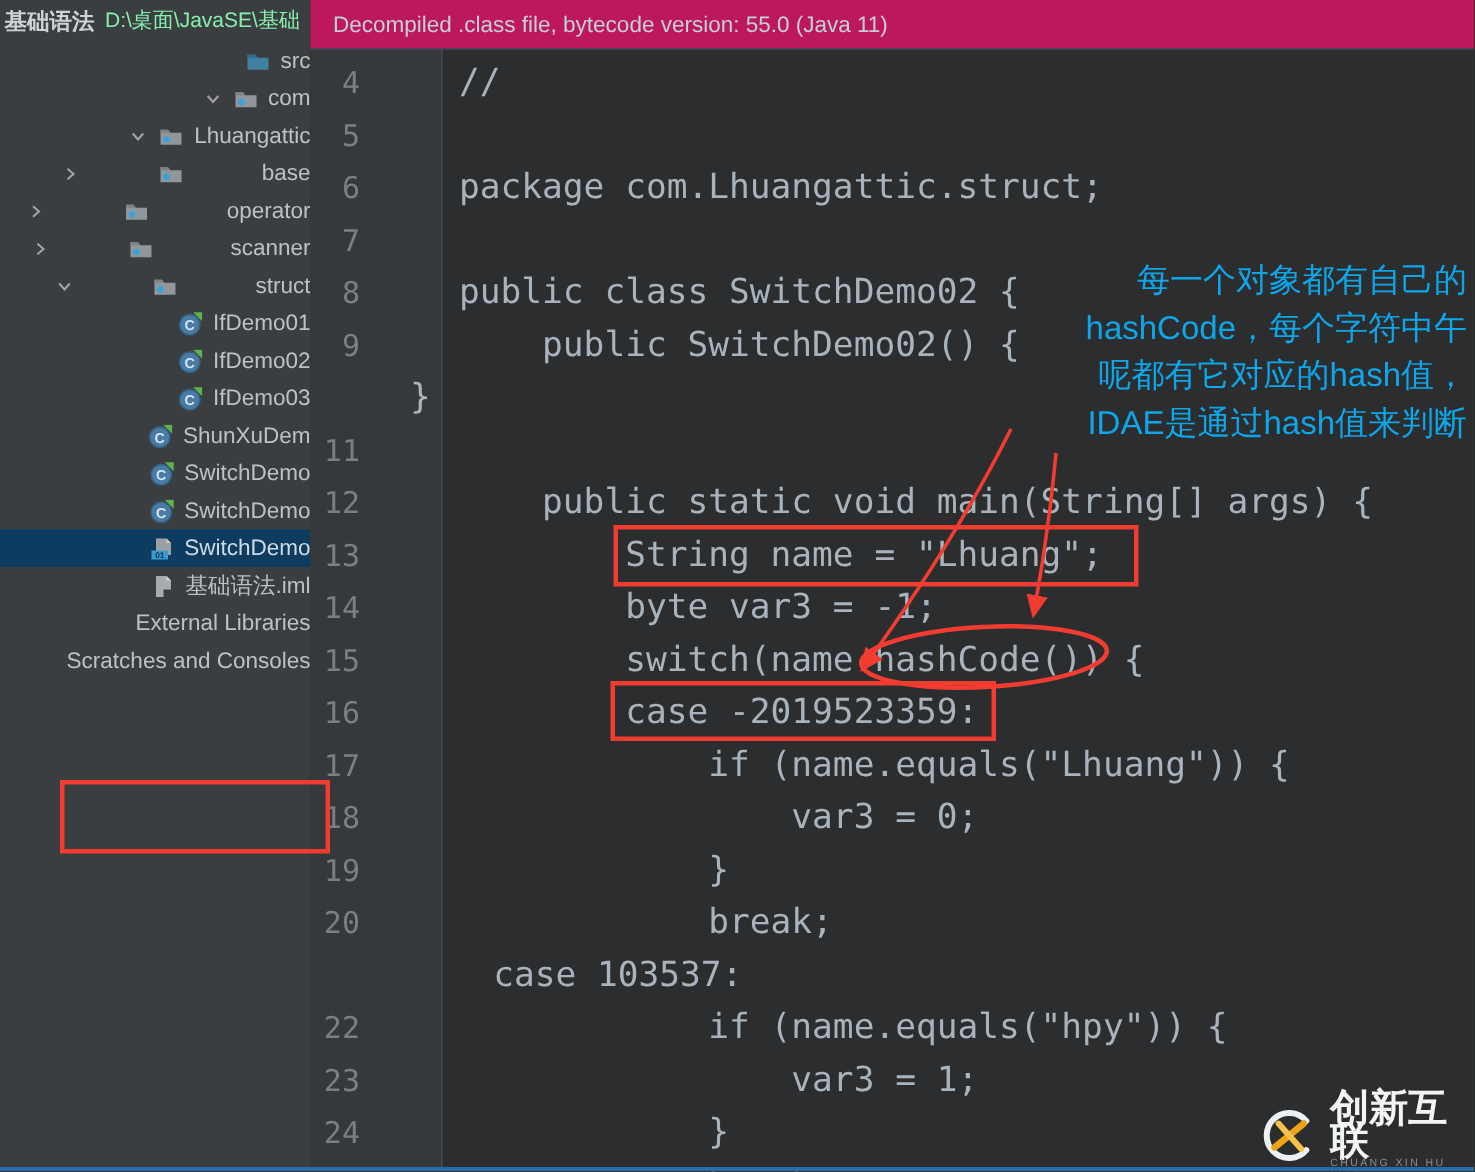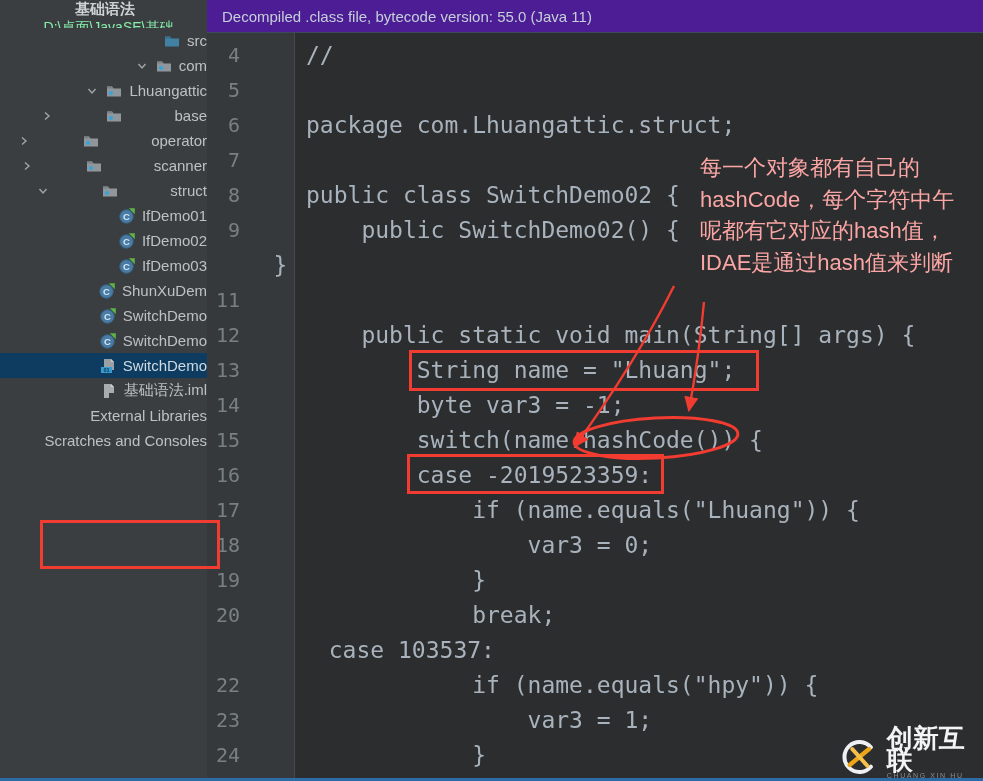--- a/index.html
+++ b/index.html
@@ -4,54 +4,54 @@
 <style>
   * { margin:0; padding:0; box-sizing:border-box; }
   html,body { width:983px; height:781px; overflow:hidden; background:#2b2d2e;
               font-family:"Liberation Sans", sans-serif; }
   #app { position:relative; width:983px; height:781px; background:#2b2d2e; overflow:hidden; }
 
   
   .sidebar { position:absolute; left:0; top:0; width:207px; height:781px;
              background:#3b3e40; overflow:hidden; z-index:8; }
   .proj-title { height:28px; display:flex; align-items:center; padding-left:3px;
-                white-space:nowrap; overflow:hidden;flex-direction:column; }
+                white-space:nowrap; overflow:hidden; }
   .proj-title .pname { font-weight:bold; font-size:15px; color:#ced2d4; }
   .proj-title .ppath { font-size:14px; color:#86efac; margin-left:7px; }
   .row { height:25px; display:flex; align-items:center; font-size:15px;
          color:#bdc1c4; white-space:nowrap; overflow:hidden; cursor:default;justify-content:flex-end; }
   .row .lbl { margin-left:7px; }
   .chev { width:14px; height:14px; flex:none; display:flex; align-items:center; justify-content:center; margin-right:7px; }
   .ticon { width:16px; height:16px; flex:none; }
   .pl3  { padding-left:3px; }
   .pl1  { padding-left:1px; }
   .pl24 { padding-left:24px; }
   .pl46 { padding-left:46px;gap:45px; }
   .pl93 { padding-left:93px; }
   .sel  { background:#0d3c60; color:#cfdae3; }
 
   
   .banner { position:absolute; left:207px; top:0; width:776px; height:33px;
-            background:#4c1d95; border-bottom:1px solid #3d4a5a; z-index:10;
+            background:#be185d; border-bottom:1px solid #3d4a5a; z-index:10;
             display:flex; align-items:center; padding-left:15px;
             font-size:15px; color:#c5cfd9; }
   .code-pane { position:absolute; left:207px; top:33px; right:0; bottom:0;
                background:#2b2d2e; z-index:1; }
   .gutter-bg { position:absolute; left:0; top:0; bottom:0; width:88px;
                background:#35393b; border-right:1px solid #46494b; }
   .lines { position:absolute; left:0; top:5px; right:0; }
   .cl { height:35px; display:flex; font-family:"DejaVu Sans Mono", monospace; }
   .ln { flex:none; width:88px; padding-right:55px; text-align:right;
         font-size:20px; line-height:35px; color:#798085; }
   .ct { flex:none; padding-left:11px; white-space:pre; font-size:23px;
         line-height:35px; color:#a9b3bd; letter-spacing:0; }
 
   
-  .note { position:absolute; left:700px; top:152px; width:278px; z-index:40;
-          font-size:22px; line-height:31.5px; color:#fca5a5; font-weight:500; }
+  .note { position:absolute; left:700px; top:171px; width:278px; z-index:40;
+          font-size:22px; line-height:31.5px; color:#0ea5e9; font-weight:500;text-align:right; }
 
   
   .overlay { position:absolute; left:0; top:0; width:983px; height:781px;
              z-index:60; pointer-events:none; }
 
   
   .wm { position:absolute; left:840px; top:727px; z-index:30; display:flex; align-items:center; }
   .wm-texts { margin-left:8px; }
   .wm-brand { font-size:26px; font-weight:bold; color:#f2f4f5; line-height:22px; }
   .wm-sub { font-size:7px; letter-spacing:1.6px; color:#8b8f92; margin-top:1px; }

